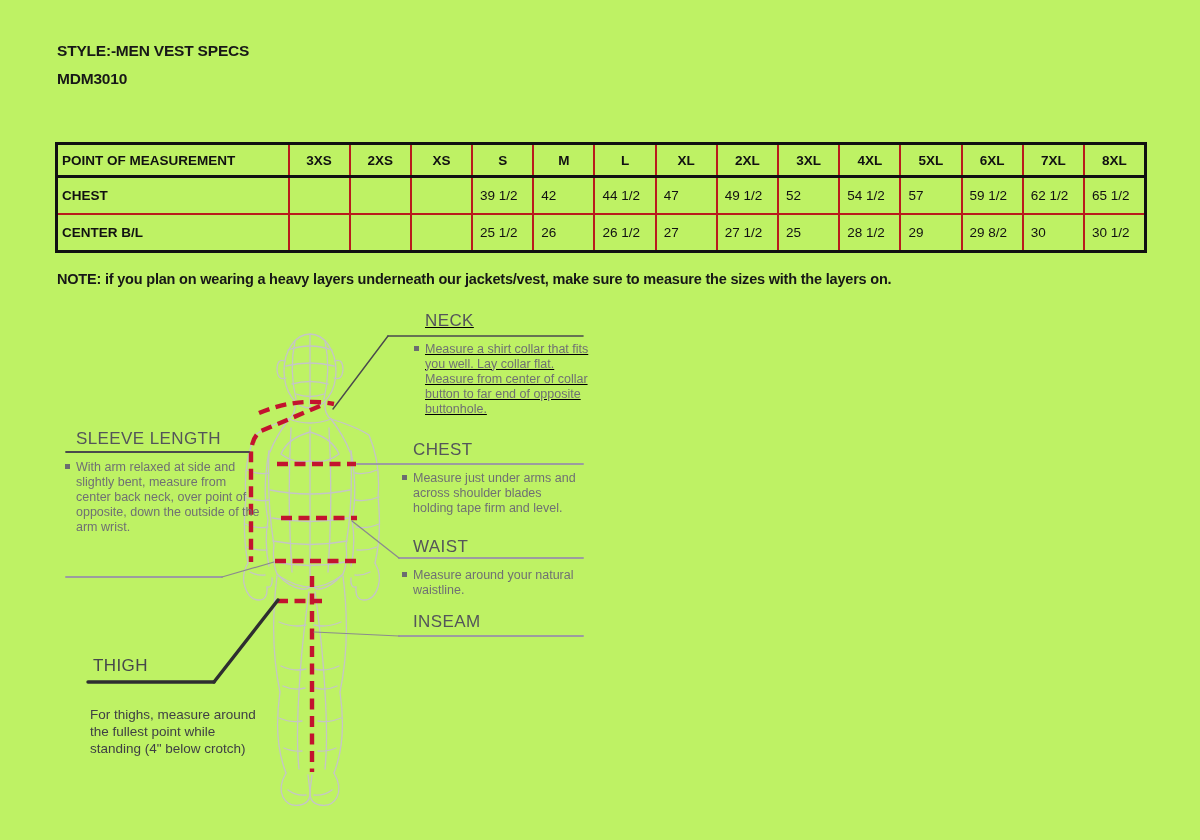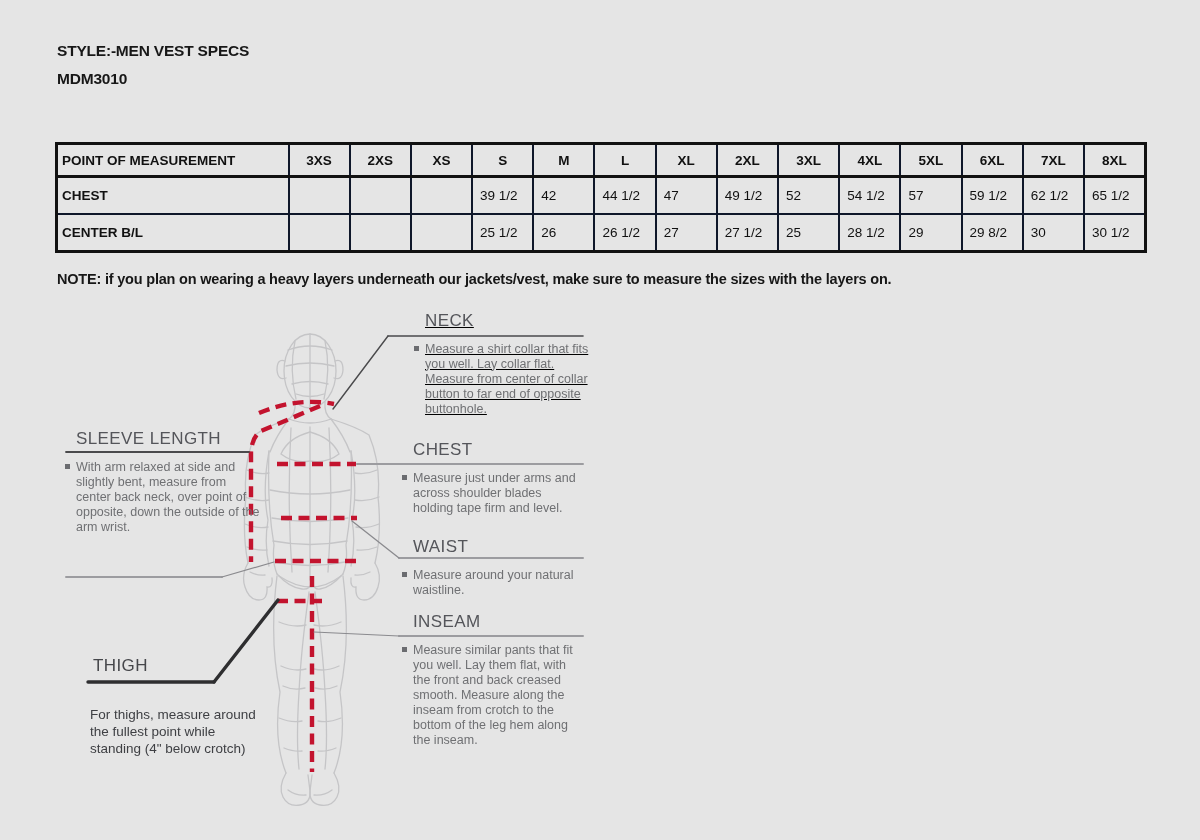--- a/index.html
+++ b/index.html
@@ -1,19 +1,19 @@
 <!DOCTYPE html>
 <html><head>
 <meta charset="utf-8">
 <style>
   html,body{margin:0;padding:0;background:#ffffff;}
   .page{
     position:relative;
     width:1200px;height:840px;
-    background:#e5e5e5;
+    background:#bef264;
     font-family:"Liberation Sans", sans-serif;
     overflow:hidden;
   }
   
   .doc-title{
     position:absolute;left:57px;
     font-size:15.5px;font-weight:bold;color:#171717;
     letter-spacing:-0.2px;white-space:nowrap;line-height:1;
   }
   #title-line1{top:43px;}
@@ -24,21 +24,21 @@
     letter-spacing:-0.2px;white-space:nowrap;line-height:1.1;
   }
   
   table.spec{
     position:absolute;left:55px;top:142px;
     width:1089px;border-collapse:collapse;table-layout:fixed;
     border:3px solid #111;
     font-family:"Liberation Sans", sans-serif;
   }
   table.spec td{
-    border:2px solid #0f172a;
+    border:2px solid #b91c1c;
     font-size:13.5px;color:#111;
     overflow:hidden;white-space:nowrap;
   }
   tr.hdr td{
     font-weight:bold;text-align:center;height:26px;
     border-bottom:3px solid #111;padding:2px 1px;
   }
   tr.hdr td.pom{text-align:left;padding-left:4px;}
   tr.datarow td{height:31px;padding:2px 0 2px 7px;text-align:left;}
   tr.datarow td.rowlabel{font-weight:bold;padding-left:4px;}
@@ -253,24 +253,20 @@
     <h3>WAIST</h3>
     <div class="brow">
       <span class="bullet"></span>
       <p>Measure around your natural waistline.</p>
     </div>
   </div>
 
 
   <div class="sec" id="sec-inseam" style="left:402px;top:612px;width:180px;">
     <h3>INSEAM</h3>
-    <div class="brow">
-      <span class="bullet"></span>
-      <p>Measure similar pants that fit you well. Lay them flat, with the front and back creased smooth. Measure along the inseam from crotch to the bottom of the leg hem along the inseam.</p>
-    </div>
   </div>
 
   <div class="sec" id="sec-thigh" style="left:90px;top:656px;width:172px;">
     <h3>THIGH</h3>
     <div class="brow">
       <p>For thighs, measure around the fullest point while standing (4" below crotch)</p>
     </div>
   </div>
 
 </div>

